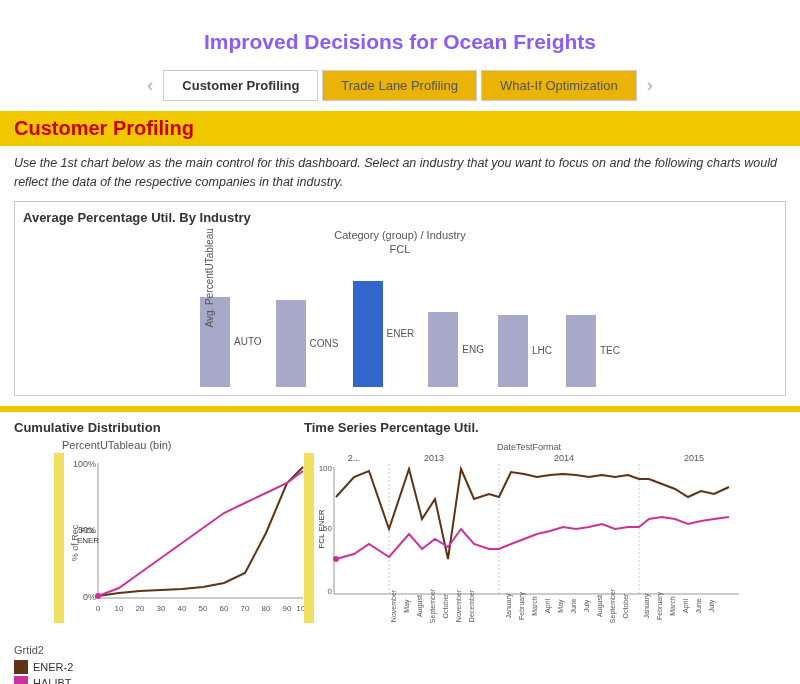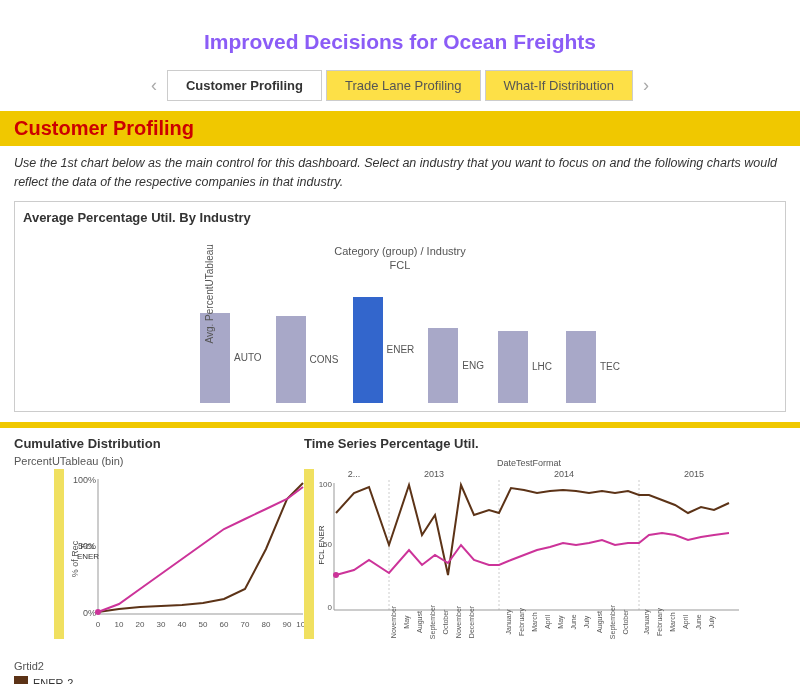--- a/index.html
+++ b/index.html
@@ -25,21 +25,21 @@
       font-size: 18px;
       color: #aaa;
       padding: 0 8px;
       cursor: pointer;
       user-select: none;
     }
 
     .tab-item {
       padding: 7px 18px;
       border: 1px solid #ccc;
-      background: #fde047;
+      background: #eab308;
       cursor: pointer;
       font-size: 13px;
       color: #555;
       margin: 0 2px;
     }
 
     .tab-item.active {
       background: #fff;
       border: 1.5px solid #ccc;
       font-weight: bold;
@@ -72,21 +72,21 @@
 
     .chart-box {
       border: 1px solid #ccc;
       padding: 8px;
       margin-bottom: 10px;
     }
 
     .chart-title {
       font-size: 13px;
       font-weight: bold;
-      margin-bottom: 20px;
+      margin-bottom: 4px;
     }
 
     .chart-subtitle {
       font-size: 11px;
       color: #555;
       text-align: center;
       margin-bottom: 2px;
     }
 
     .bar-chart-area {
@@ -204,21 +204,21 @@
   </style>
 </head>
 <body>
 
 <div class="page-title">Improved Decisions for Ocean Freights</div>
 
 <div class="tab-nav">
   <span class="tab-arrow">‹</span>
   <div class="tab-item active">Customer Profiling</div>
   <div class="tab-item">Trade Lane Profiling</div>
-  <div class="tab-item">What-If Distribution</div>
+  <div class="tab-item">What-If Optimization</div>
   <span class="tab-arrow">›</span>
 </div>
 
 <div class="yellow-bar">
   <span class="section-title">Customer Profiling</span>
 </div>
 
 <div class="description">Use the 1st chart below as the main control for this dashboard. Select an industry that you want to focus on and the following charts would reflect the data of the respective companies in that industry.</div>
 
 <div class="main-content">
@@ -258,21 +258,21 @@
     </div>
   </div>
 </div>
 
 <div class="divider-yellow"></div>
 
 <div class="bottom-section">
 
   <div class="cum-dist">
     <div class="section-label">Cumulative Distribution</div>
-    <div class="chart-subtitle" style="text-align:left;">PercentUTableau (bin)</div>
+    <div class="chart-subtitle" style="text-align:left;margin-left:48px;">PercentUTableau (bin)</div>
     <div class="chart-content-row">
       <div class="yellow-side-bar" style="height:170px;"></div>
       <div style="display:flex;flex-direction:column;align-items:center;width:100%;">
         <svg width="240" height="170" viewBox="0 0 240 170">
 
           <line x1="30" y1="10" x2="30" y2="145" stroke="#999" stroke-width="1"></line>
           <line x1="30" y1="145" x2="235" y2="145" stroke="#999" stroke-width="1"></line>
 
           <text x="28" y="14" text-anchor="end" font-size="9" fill="#555">100%</text>
           <text x="28" y="80" text-anchor="end" font-size="9" fill="#555">50%</text>

